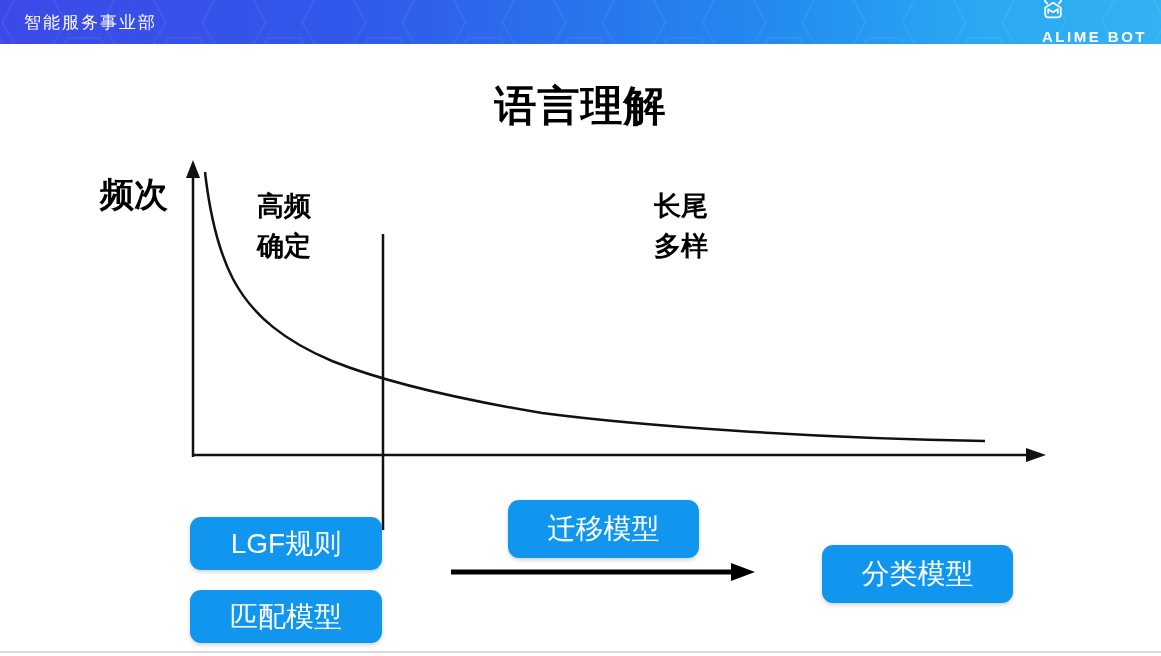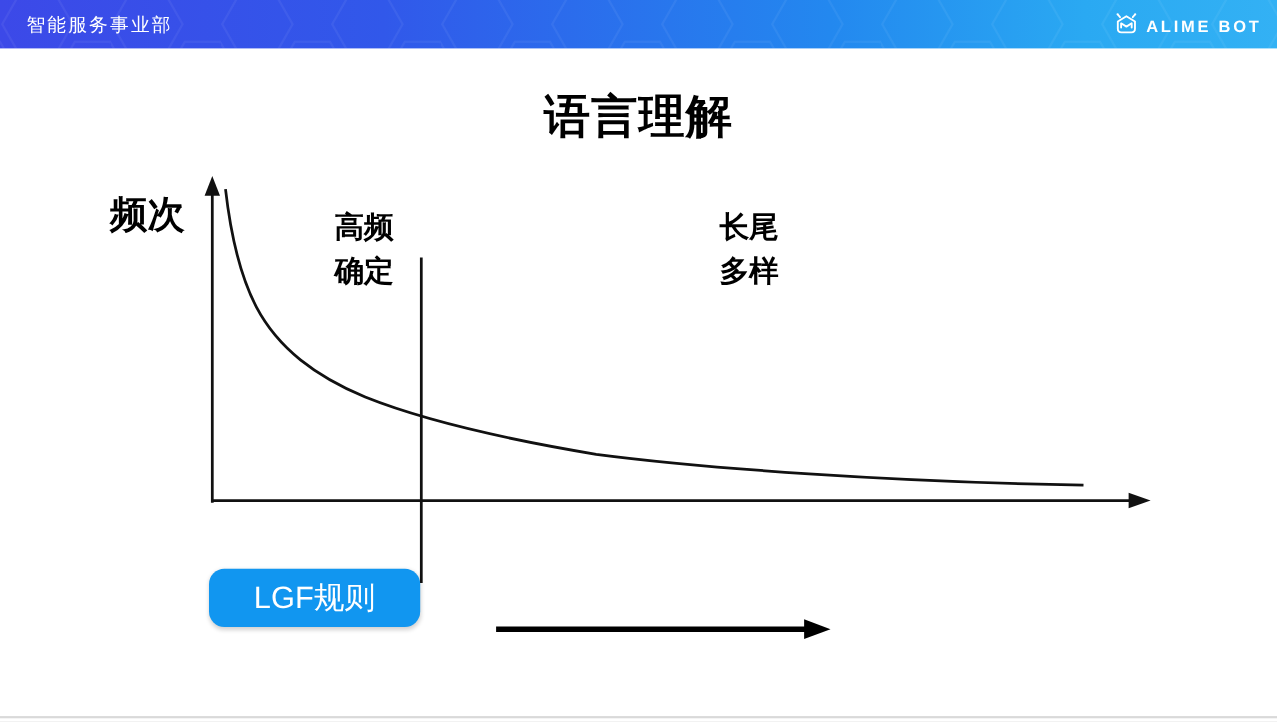--- a/index.html
+++ b/index.html
@@ -38,23 +38,24 @@
     position: relative;
     color: #ffffff;
     font-size: 17px;
     font-weight: normal;
     letter-spacing: 2px;
     z-index: 2;
   }
   .brand {
     position: relative;
     display: flex;
-    align-items: flex-end;
+    align-items: flex-start;
     gap: 7px;
     z-index: 2;
+    flex-direction: column;
   }
   .brand-text {
     color: #ffffff;
     font-size: 15px;
     font-weight: 600;
     letter-spacing: 2.5px;
   }
 
   
   .title {
@@ -81,39 +82,39 @@
 
   
   .lbl {
     position: absolute;
     color: #000000;
     font-weight: bold;
     z-index: 2;
     white-space: nowrap;
   }
   .y-label   { left: 100px; top: 172px; font-size: 34px; }
-  .left-region  { left: 257px; top: 186px; font-size: 27px; line-height: 40px; margin-left: 47px; }
+  .left-region  { left: 257px; top: 186px; font-size: 27px; line-height: 40px; }
   .right-region { left: 654px; top: 186px; font-size: 27px; line-height: 40px; }
   .x-label   { left: 843px; top: 462px; font-size: 27px; }
 
   
   .flow-box {
     position: absolute;
     background: #1196F0;
     border-radius: 11px;
     color: #ffffff;
     font-size: 28px;
     display: flex;
     align-items: center;
     justify-content: center;
     box-shadow: 0 2px 4px rgba(0,0,0,0.18);
     z-index: 3;
     white-space: nowrap;
   }
-  .box-lgf      { left: 190px; top: 517px; width: 192px; height: 53px; border-radius: 14px; }
+  .box-lgf      { left: 190px; top: 517px; width: 192px; height: 53px; }
   .box-match    { left: 190px; top: 590px; width: 192px; height: 53px; }
   .box-transfer { left: 508px; top: 500px; width: 191px; height: 58px; }
   .box-classify { left: 822px; top: 545px; width: 191px; height: 58px; }
 
   
   .bottom-line {
     position: absolute;
     left: 0; top: 651px;
     width: 1161px; height: 2px;
     background: #D9D9D9;
@@ -177,16 +178,19 @@
     <div>确定</div>
   </div>
 
   <div class="lbl right-region">
     <div>长尾</div>
     <div>多样</div>
   </div>
 
 
   <div class="flow-box box-lgf">LGF规则</div>
+  <div class="flow-box box-match">匹配模型</div>
+  <div class="flow-box box-transfer">迁移模型</div>
+  <div class="flow-box box-classify">分类模型</div>
 
   <div class="bottom-line"></div>
 
 </div>
 
 </body></html>

